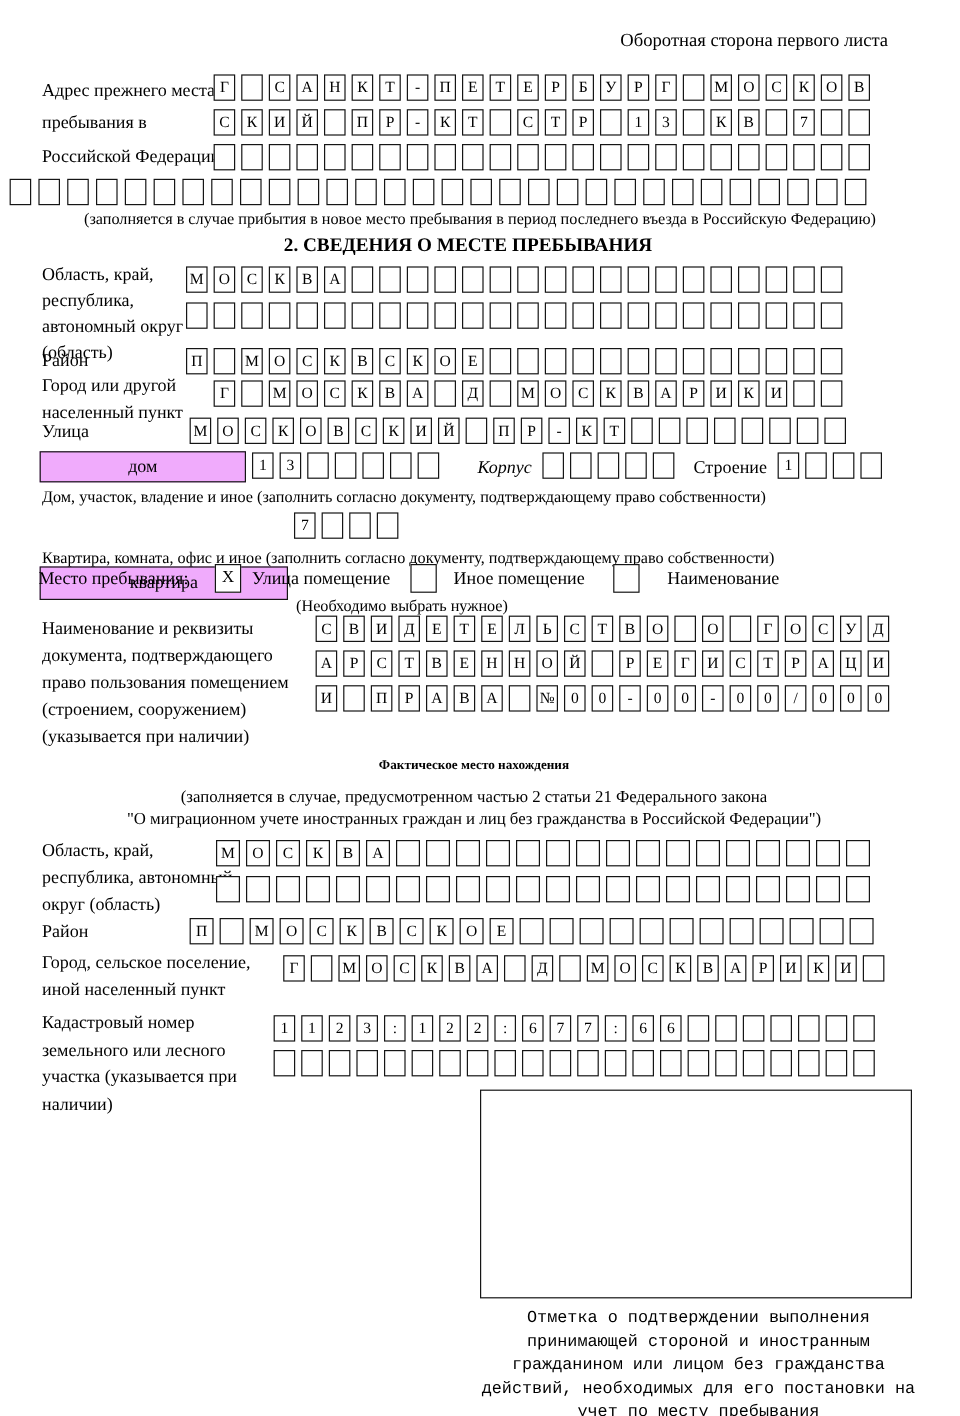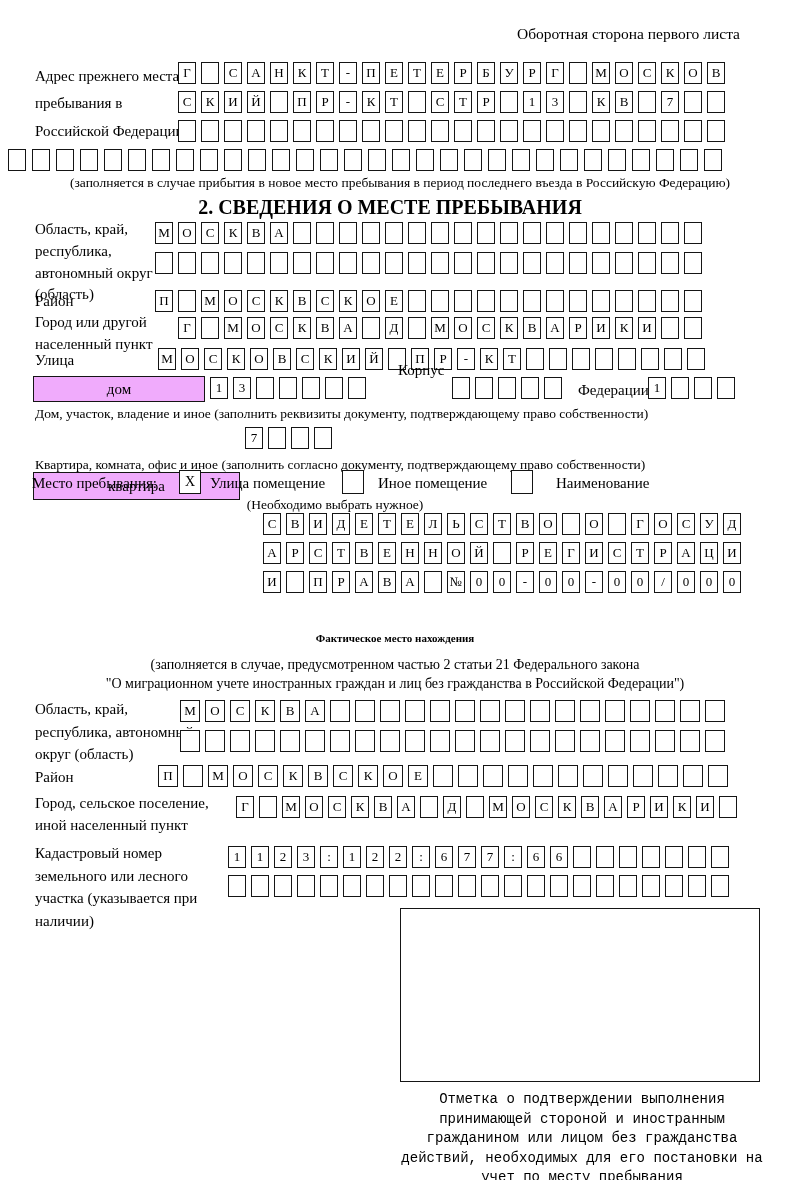--- a/index.html
+++ b/index.html
@@ -134,21 +134,21 @@
       <span class="cb"></span>
       <span class="cb"></span>
       <span class="cb"></span>
       <span class="cb"></span>
       <span class="cb"></span>
       <span class="cb"></span>
       <span class="cb"></span>
     </div>
   <div class="abs cap center" style="left:0;top:175px;width:800px;">(заполняется в случае прибытия в новое место пребывания в период последнего въезда в Российскую Федерацию)</div>
 
-  <div class="abs bold center" style="left:0;top:196px;width:780px;font-size:20px;">2. СВЕДЕНИЯ О МЕСТЕ ПРЕБЫВАНИЯ</div>
+  <div class="abs bold center" style="left:0;top:196px;width:780px;font-size:16px;">2. СВЕДЕНИЯ О МЕСТЕ ПРЕБЫВАНИЯ</div>
 
   <div class="abs lbl" style="left:35px;top:219px;width:124px;line-height:1.45;">Область, край, республика, автономный округ (область)</div>
   <div class="cells" style="left:155px;top:222px;">
       <span class="cb">М</span>
       <span class="cb">О</span>
       <span class="cb">С</span>
       <span class="cb">К</span>
       <span class="cb">В</span>
       <span class="cb">А</span>
       <span class="cb"></span>
@@ -283,55 +283,56 @@
   <div class="bigbox" style="left:33px;top:376px;width:170px;height:24px;line-height:24px;">дом</div>
   <div class="cells" style="left:210px;top:377px;">
       <span class="cb">1</span>
       <span class="cb">3</span>
       <span class="cb"></span>
       <span class="cb"></span>
       <span class="cb"></span>
       <span class="cb"></span>
       <span class="cb"></span>
     </div>
-  <div class="abs lbl" style="left:398px;top:359px;">Корпус</div>
+  <div class="abs lbl" style="left:398px;top:379px;font-style:italic;">Корпус</div>
   <div class="cells" style="left:452px;top:377px;">
       <span class="cb"></span>
       <span class="cb"></span>
       <span class="cb"></span>
       <span class="cb"></span>
       <span class="cb"></span>
     </div>
-  <div class="abs lbl" style="left:578px;top:379px;">Федерации</div>
+  <div class="abs lbl" style="left:578px;top:379px;">Строение</div>
   <div class="cells" style="left:648px;top:377px;">
       <span class="cb">1</span>
       <span class="cb"></span>
       <span class="cb"></span>
       <span class="cb"></span>
     </div>
-  <div class="abs cap" style="left:35px;top:406px;">Дом, участок, владение и иное (заполнить реквизиты документу, подтверждающему право собственности)</div>
+  <div class="abs cap" style="left:35px;top:406px;">Дом, участок, владение и иное (заполнить согласно документу, подтверждающему право собственности)</div>
 
   <div class="bigbox" style="left:33px;top:424px;width:205px;height:26px;line-height:26px;margin-top:48px;">квартира</div>
   <div class="cells" style="left:245px;top:427px;">
       <span class="cb">7</span>
       <span class="cb"></span>
       <span class="cb"></span>
       <span class="cb"></span>
     </div>
   <div class="abs cap" style="left:35px;top:457px;">Квартира, комната, офис и иное (заполнить согласно документу, подтверждающему право собственности)</div>
 
   <div class="abs lbl" style="left:32px;top:472px;">Место пребывания:</div>
   <div class="chk" style="left:179px;top:470px;">X</div>
   <div class="abs lbl" style="left:210px;top:472px;">Улица помещение</div>
   <div class="chk" style="left:342px;top:470px;"></div>
   <div class="abs lbl" style="left:378px;top:472px;">Иное помещение</div>
   <div class="chk" style="left:511px;top:470px;"></div>
   <div class="abs lbl" style="left:556px;top:472px;">Наименование</div>
   <div class="abs cap center" style="left:185px;top:497px;width:300px;">(Необходимо выбрать нужное)</div>
 
+  <div class="abs lbl" style="left:35px;top:513px;width:222px;line-height:1.5;">Наименование и реквизиты документа, подтверждающего право пользования помещением (строением, сооружением) (указывается при наличии)</div>
   <div class="cells" style="left:263px;top:513px;">
       <span class="cb">С</span>
       <span class="cb">В</span>
       <span class="cb">И</span>
       <span class="cb">Д</span>
       <span class="cb">Е</span>
       <span class="cb">Т</span>
       <span class="cb">Е</span>
       <span class="cb">Л</span>
       <span class="cb">Ь</span>

